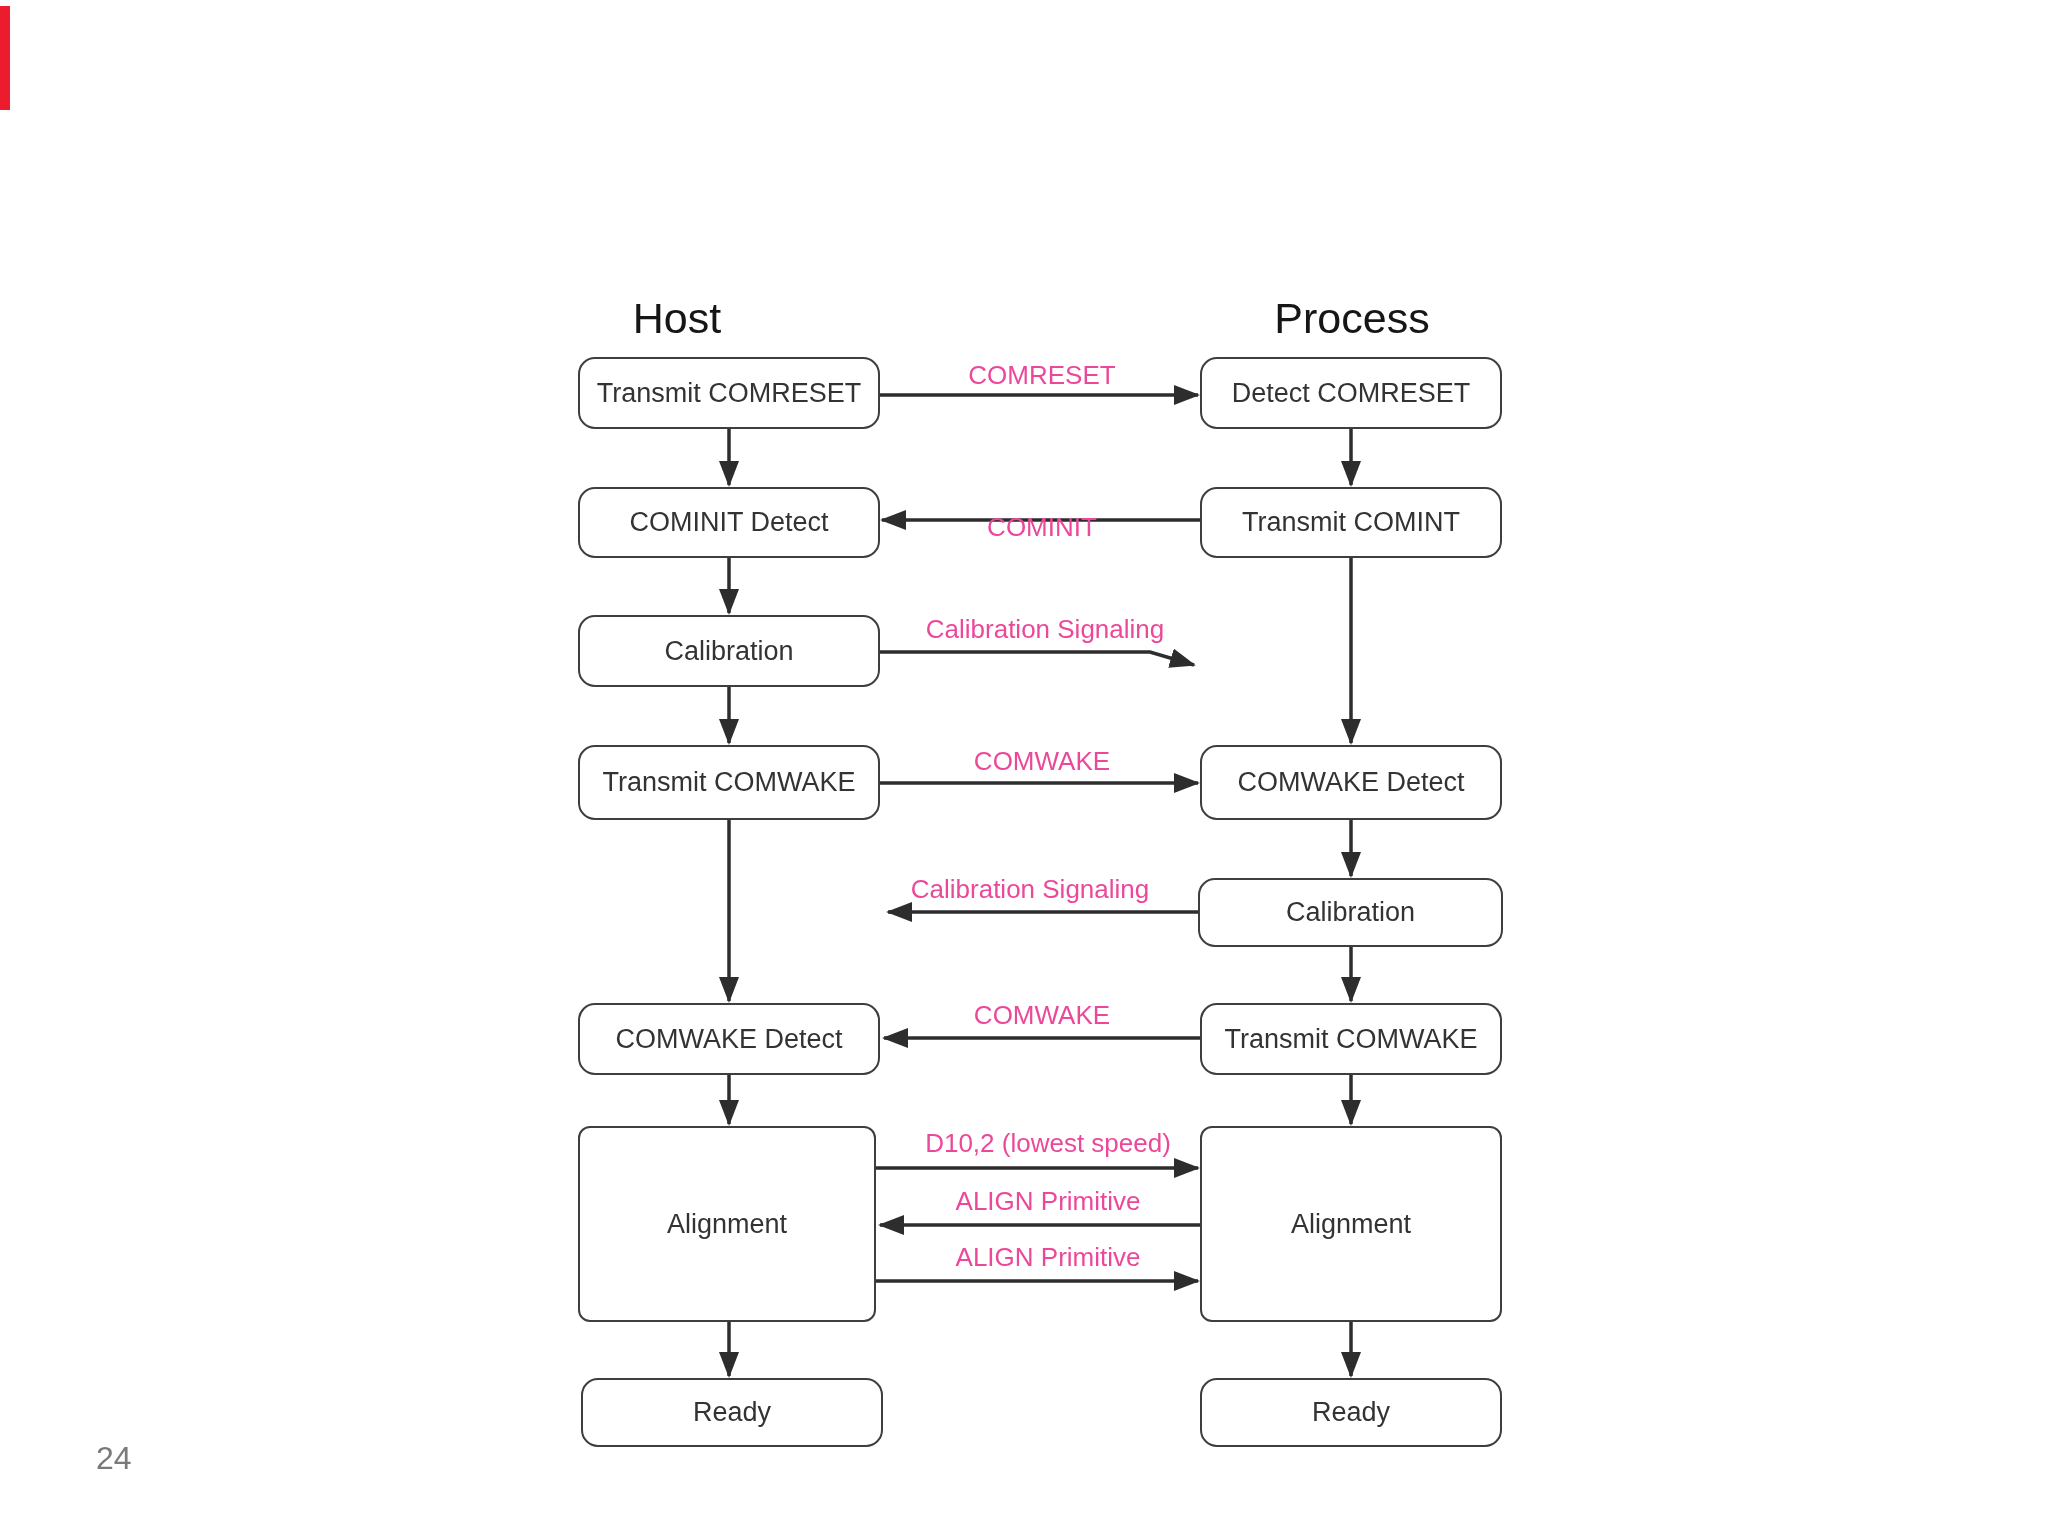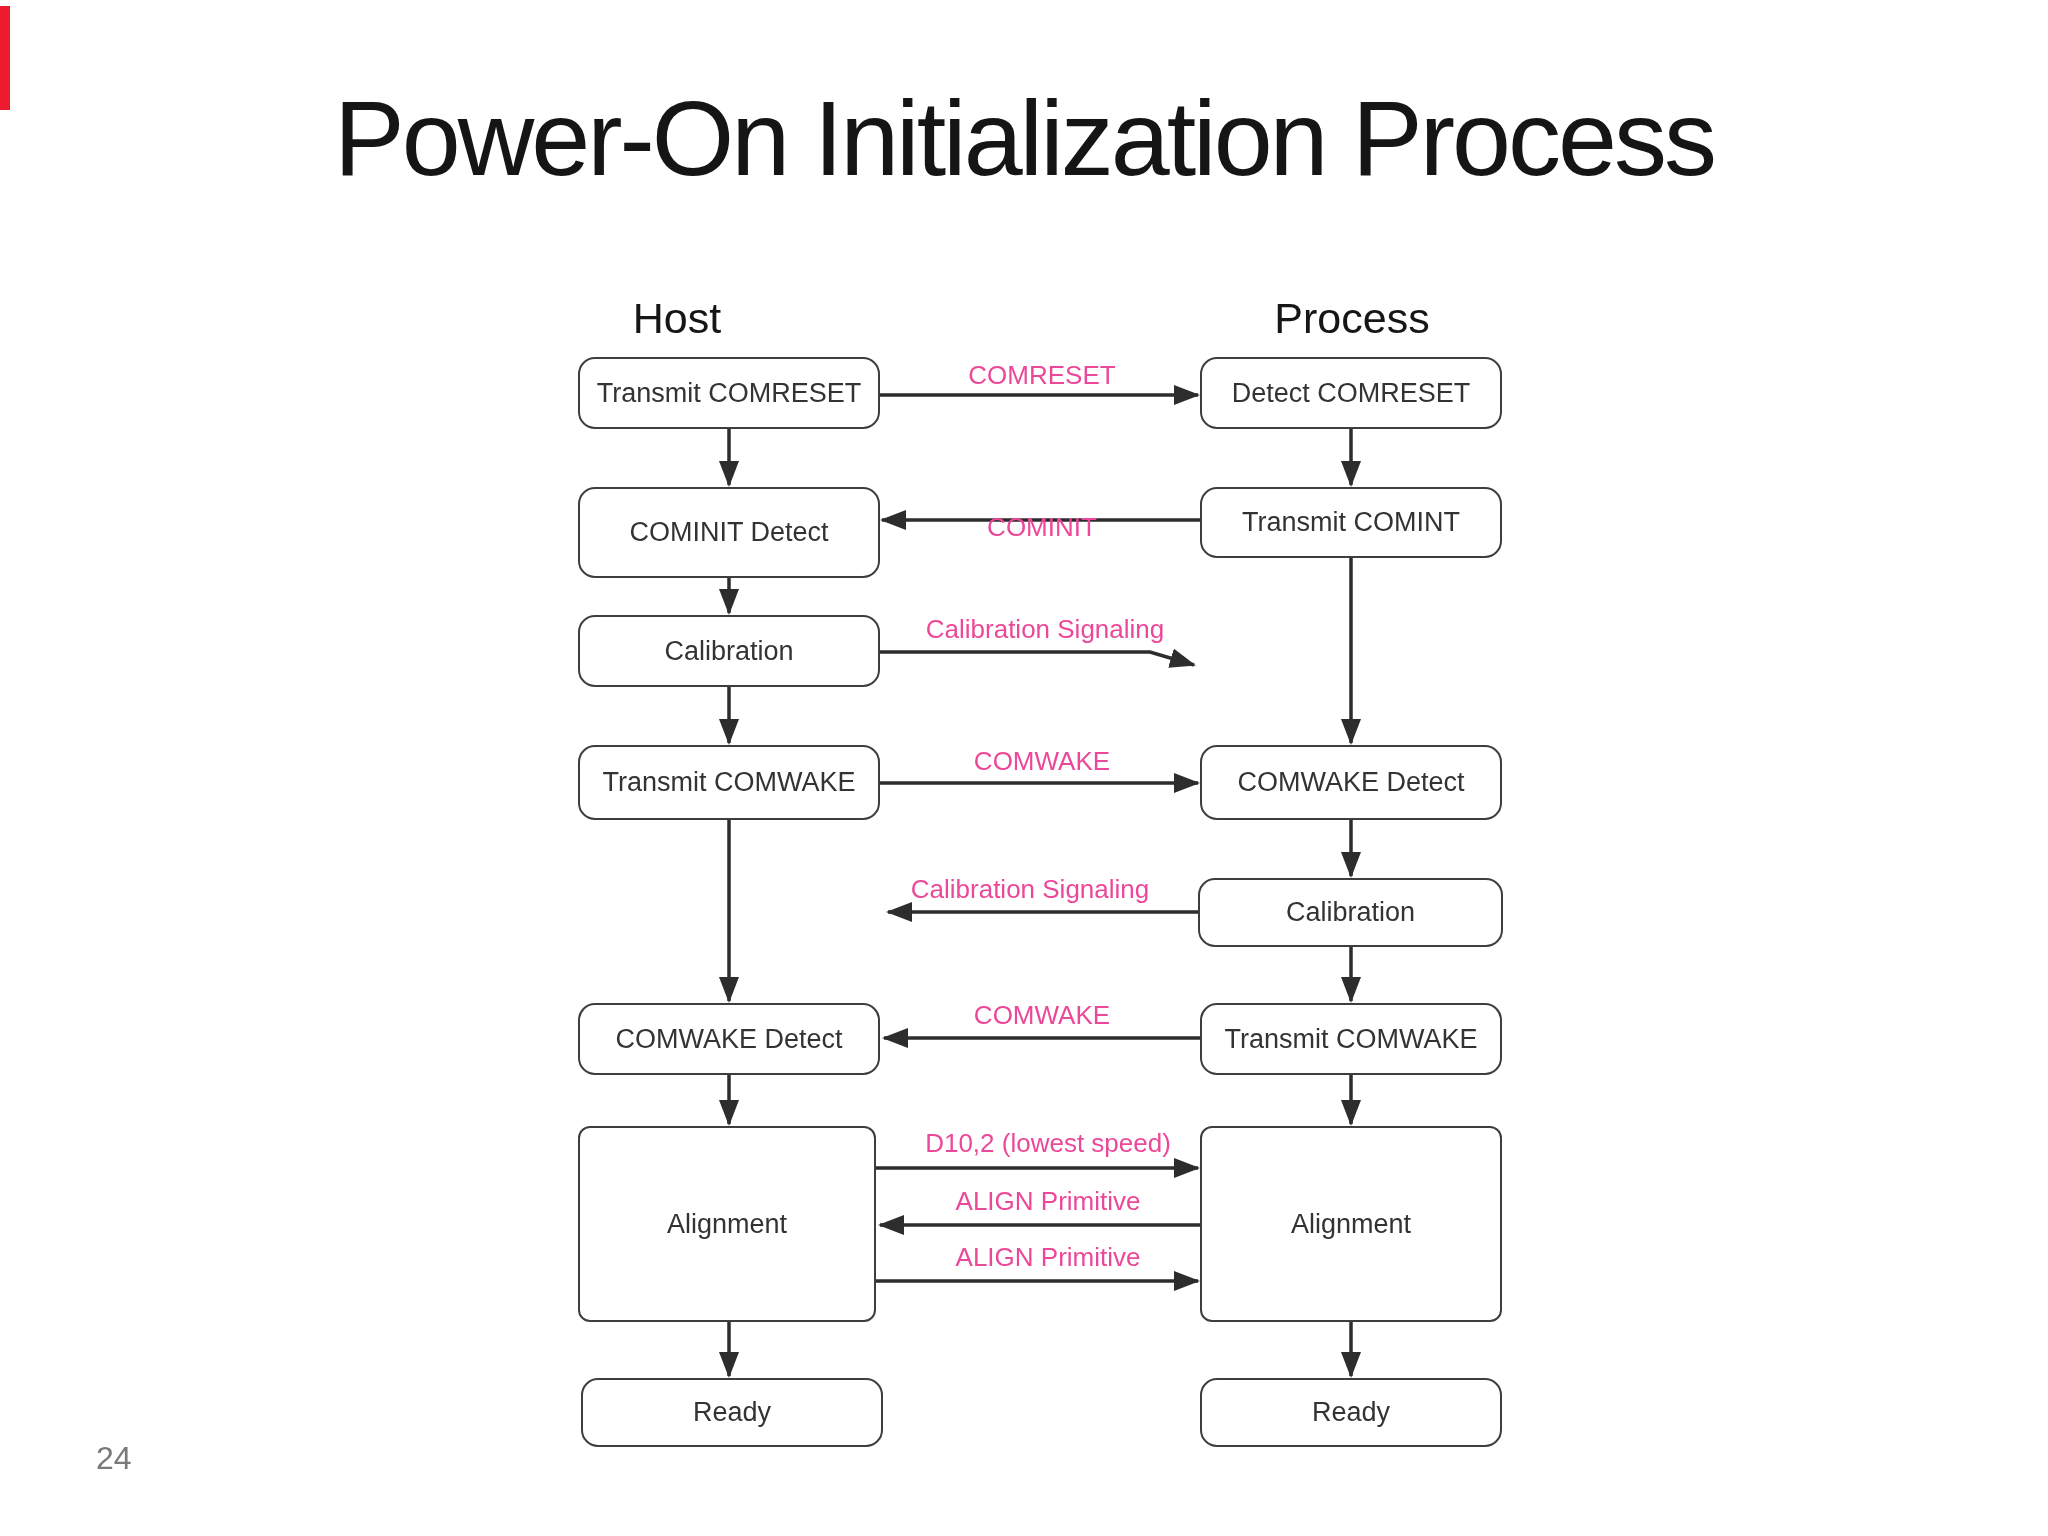--- a/index.html
+++ b/index.html
@@ -55,21 +55,20 @@
     font-size:32px;color:#7a7a7a;
   }
 </style>
 </head>
 <body>
 
 <div class="slide">
 
   <div class="red-marker"></div>
 
-  <div class="title">Power-On Initialization Process</div>
 
   <div class="col-header" style="left:677px;top:294px">Host</div>
   <div class="col-header" style="left:1352px;top:294px">Process</div>
 
   <svg class="connector-layer" width="2048" height="1536" viewBox="0 0 2048 1536">
     <defs>
       <marker id="ah" markerUnits="userSpaceOnUse" markerWidth="26" markerHeight="20" viewBox="0 0 26 20" refX="24" refY="10" orient="auto">
         <path d="M0,0 L26,10 L0,20 Z" fill="#2d2d2d"></path>
       </marker>
     </defs>
@@ -95,21 +94,21 @@
       <line x1="880" y1="783" x2="1198" y2="783" marker-end="url(#ah)"></line>
       <line x1="1198" y1="912" x2="888" y2="912" marker-end="url(#ah)"></line>
       <line x1="1200" y1="1038" x2="884" y2="1038" marker-end="url(#ah)"></line>
       <line x1="876" y1="1168" x2="1198" y2="1168" marker-end="url(#ah)"></line>
       <line x1="1200" y1="1225" x2="880" y2="1225" marker-end="url(#ah)"></line>
       <line x1="876" y1="1281" x2="1198" y2="1281" marker-end="url(#ah)"></line>
     </g>
   </svg>
 
   <div class="node" style="left:578px;top:357px;width:302px;height:72px">Transmit COMRESET</div>
-  <div class="node" style="left:578px;top:487px;width:302px;height:91px">COMINIT Detect</div>
+  <div class="node" style="left:578px;top:487px;width:302px;height:71px">COMINIT Detect</div>
   <div class="node" style="left:578px;top:615px;width:302px;height:72px">Calibration</div>
   <div class="node" style="left:578px;top:745px;width:302px;height:75px">Transmit COMWAKE</div>
   <div class="node" style="left:578px;top:1003px;width:302px;height:72px">COMWAKE Detect</div>
   <div class="node tall" style="left:578px;top:1126px;width:298px;height:196px">Alignment</div>
   <div class="node" style="left:581px;top:1378px;width:302px;height:69px">Ready</div>
 
   <div class="node" style="left:1200px;top:357px;width:302px;height:72px">Detect COMRESET</div>
   <div class="node" style="left:1200px;top:487px;width:302px;height:71px">Transmit COMINT</div>
   <div class="node" style="left:1200px;top:745px;width:302px;height:75px">COMWAKE Detect</div>
   <div class="node" style="left:1198px;top:878px;width:305px;height:69px">Calibration</div>

